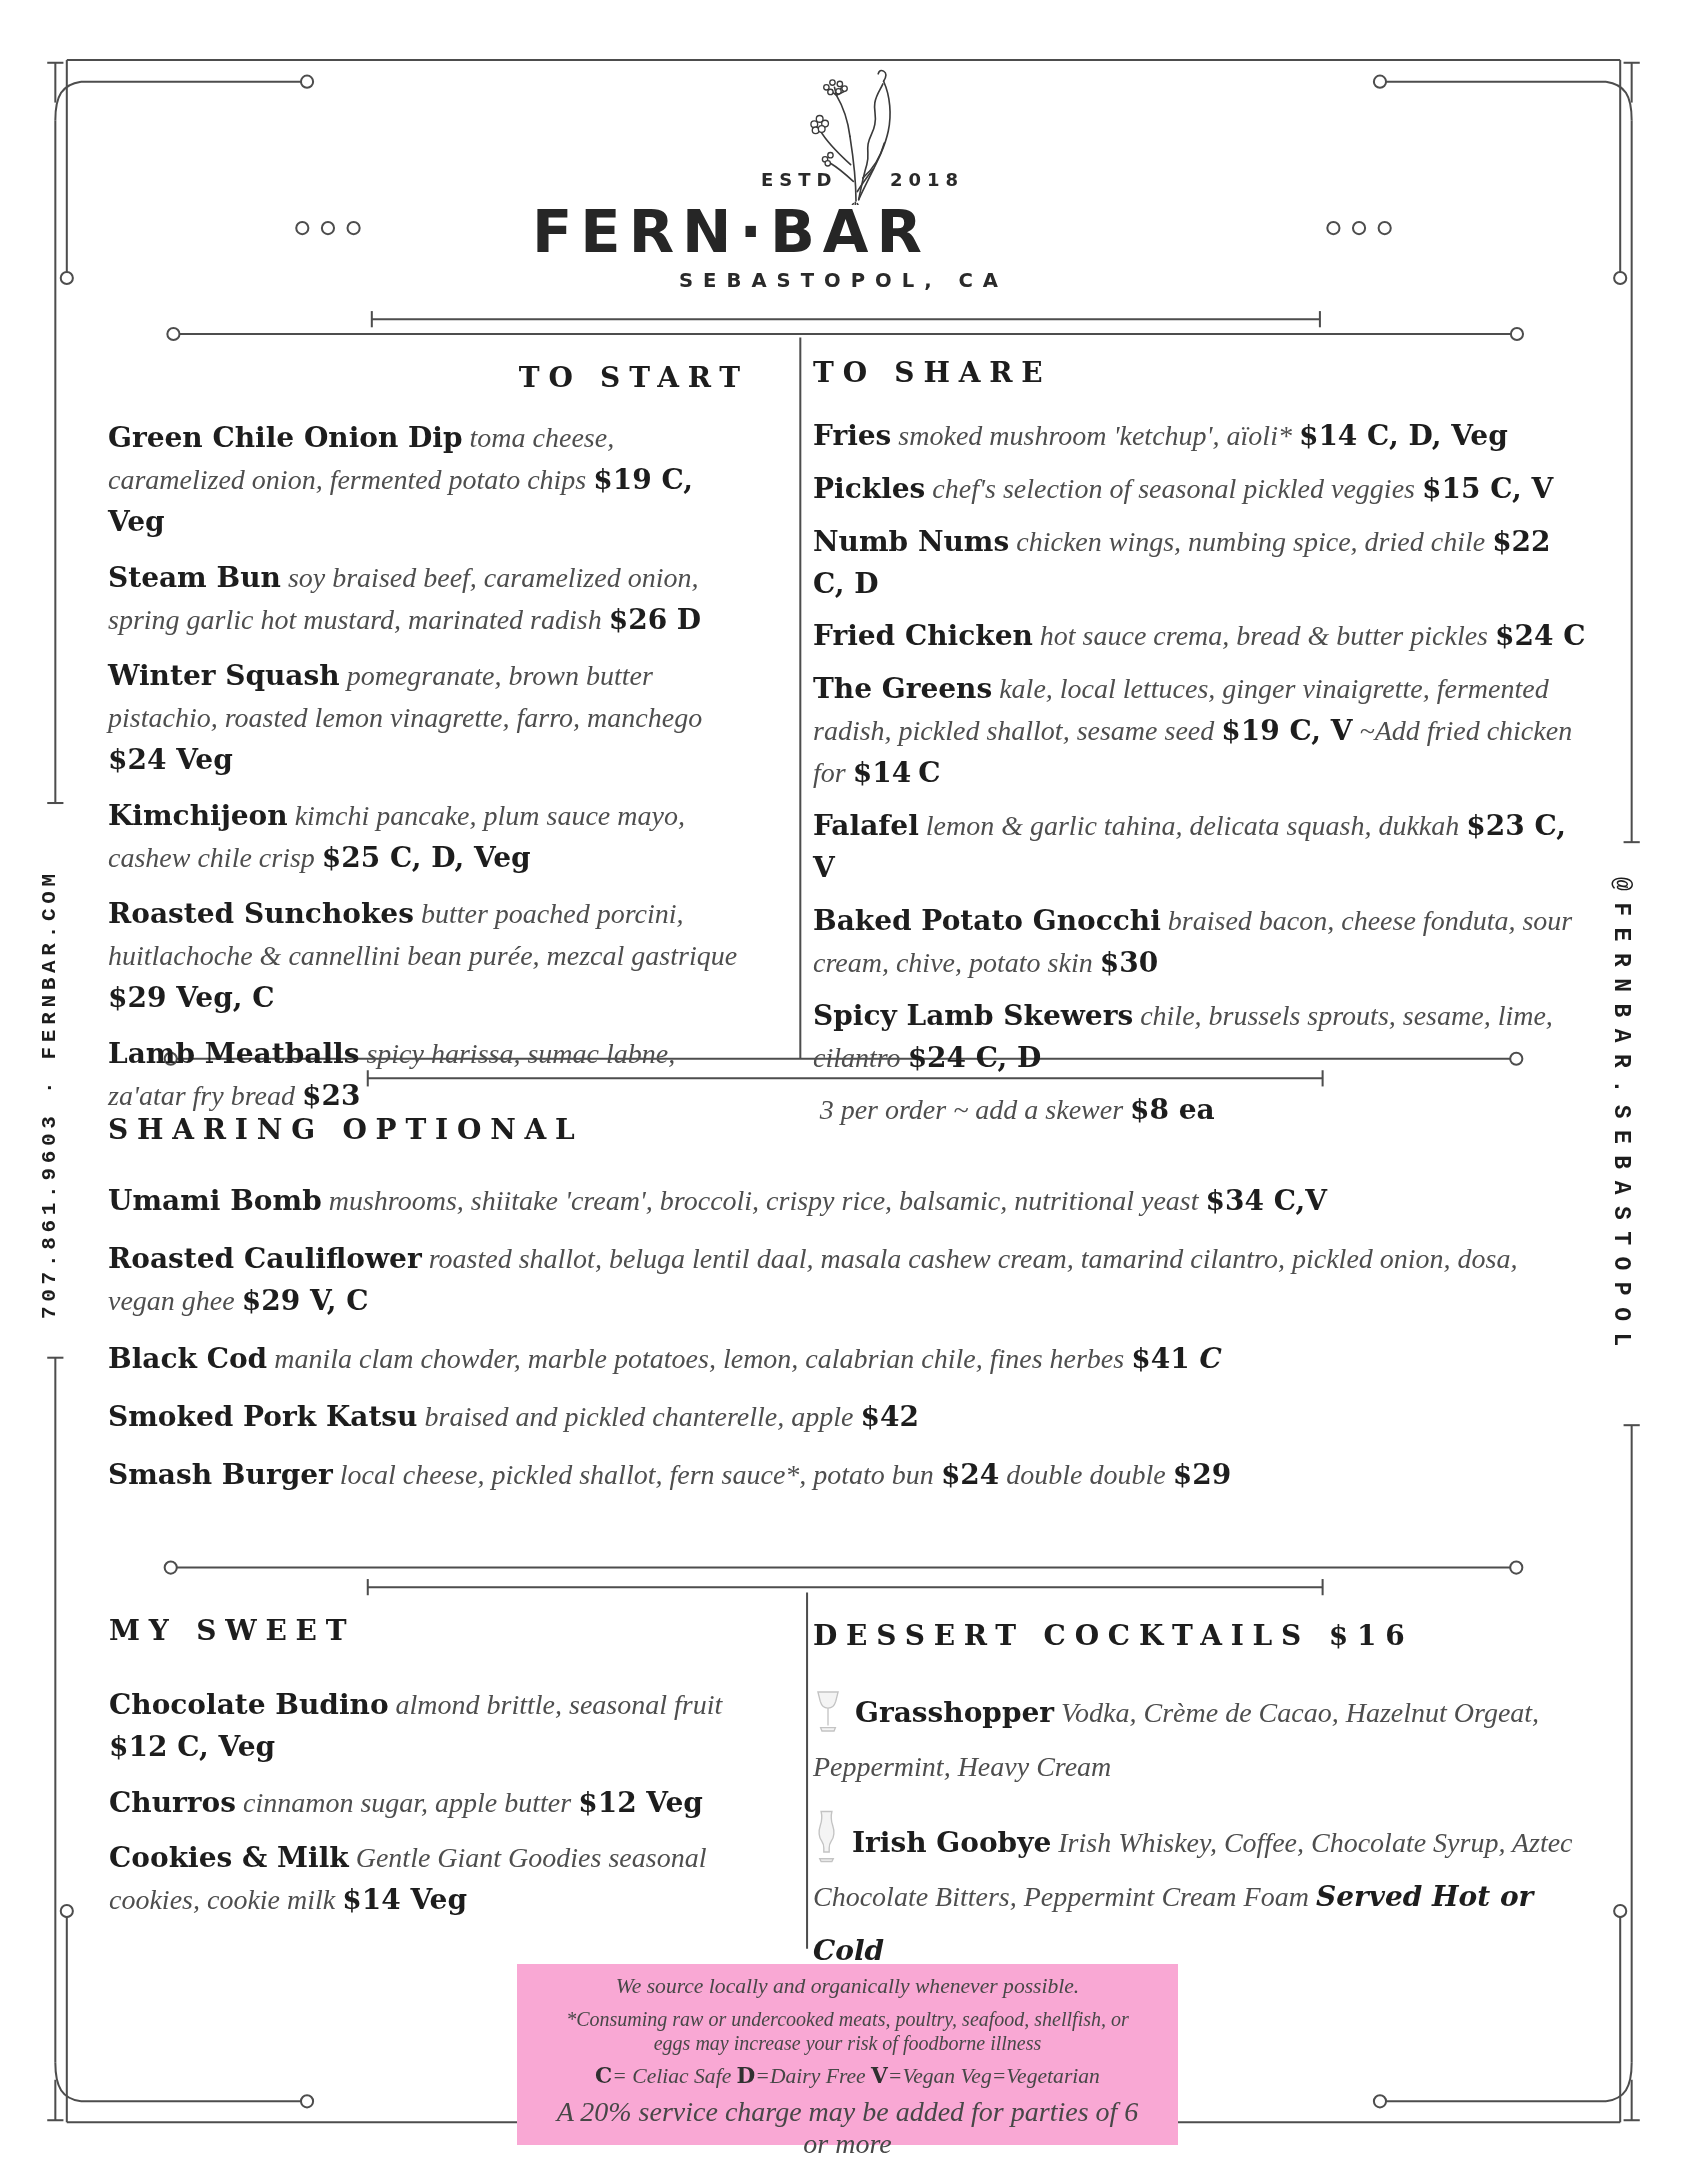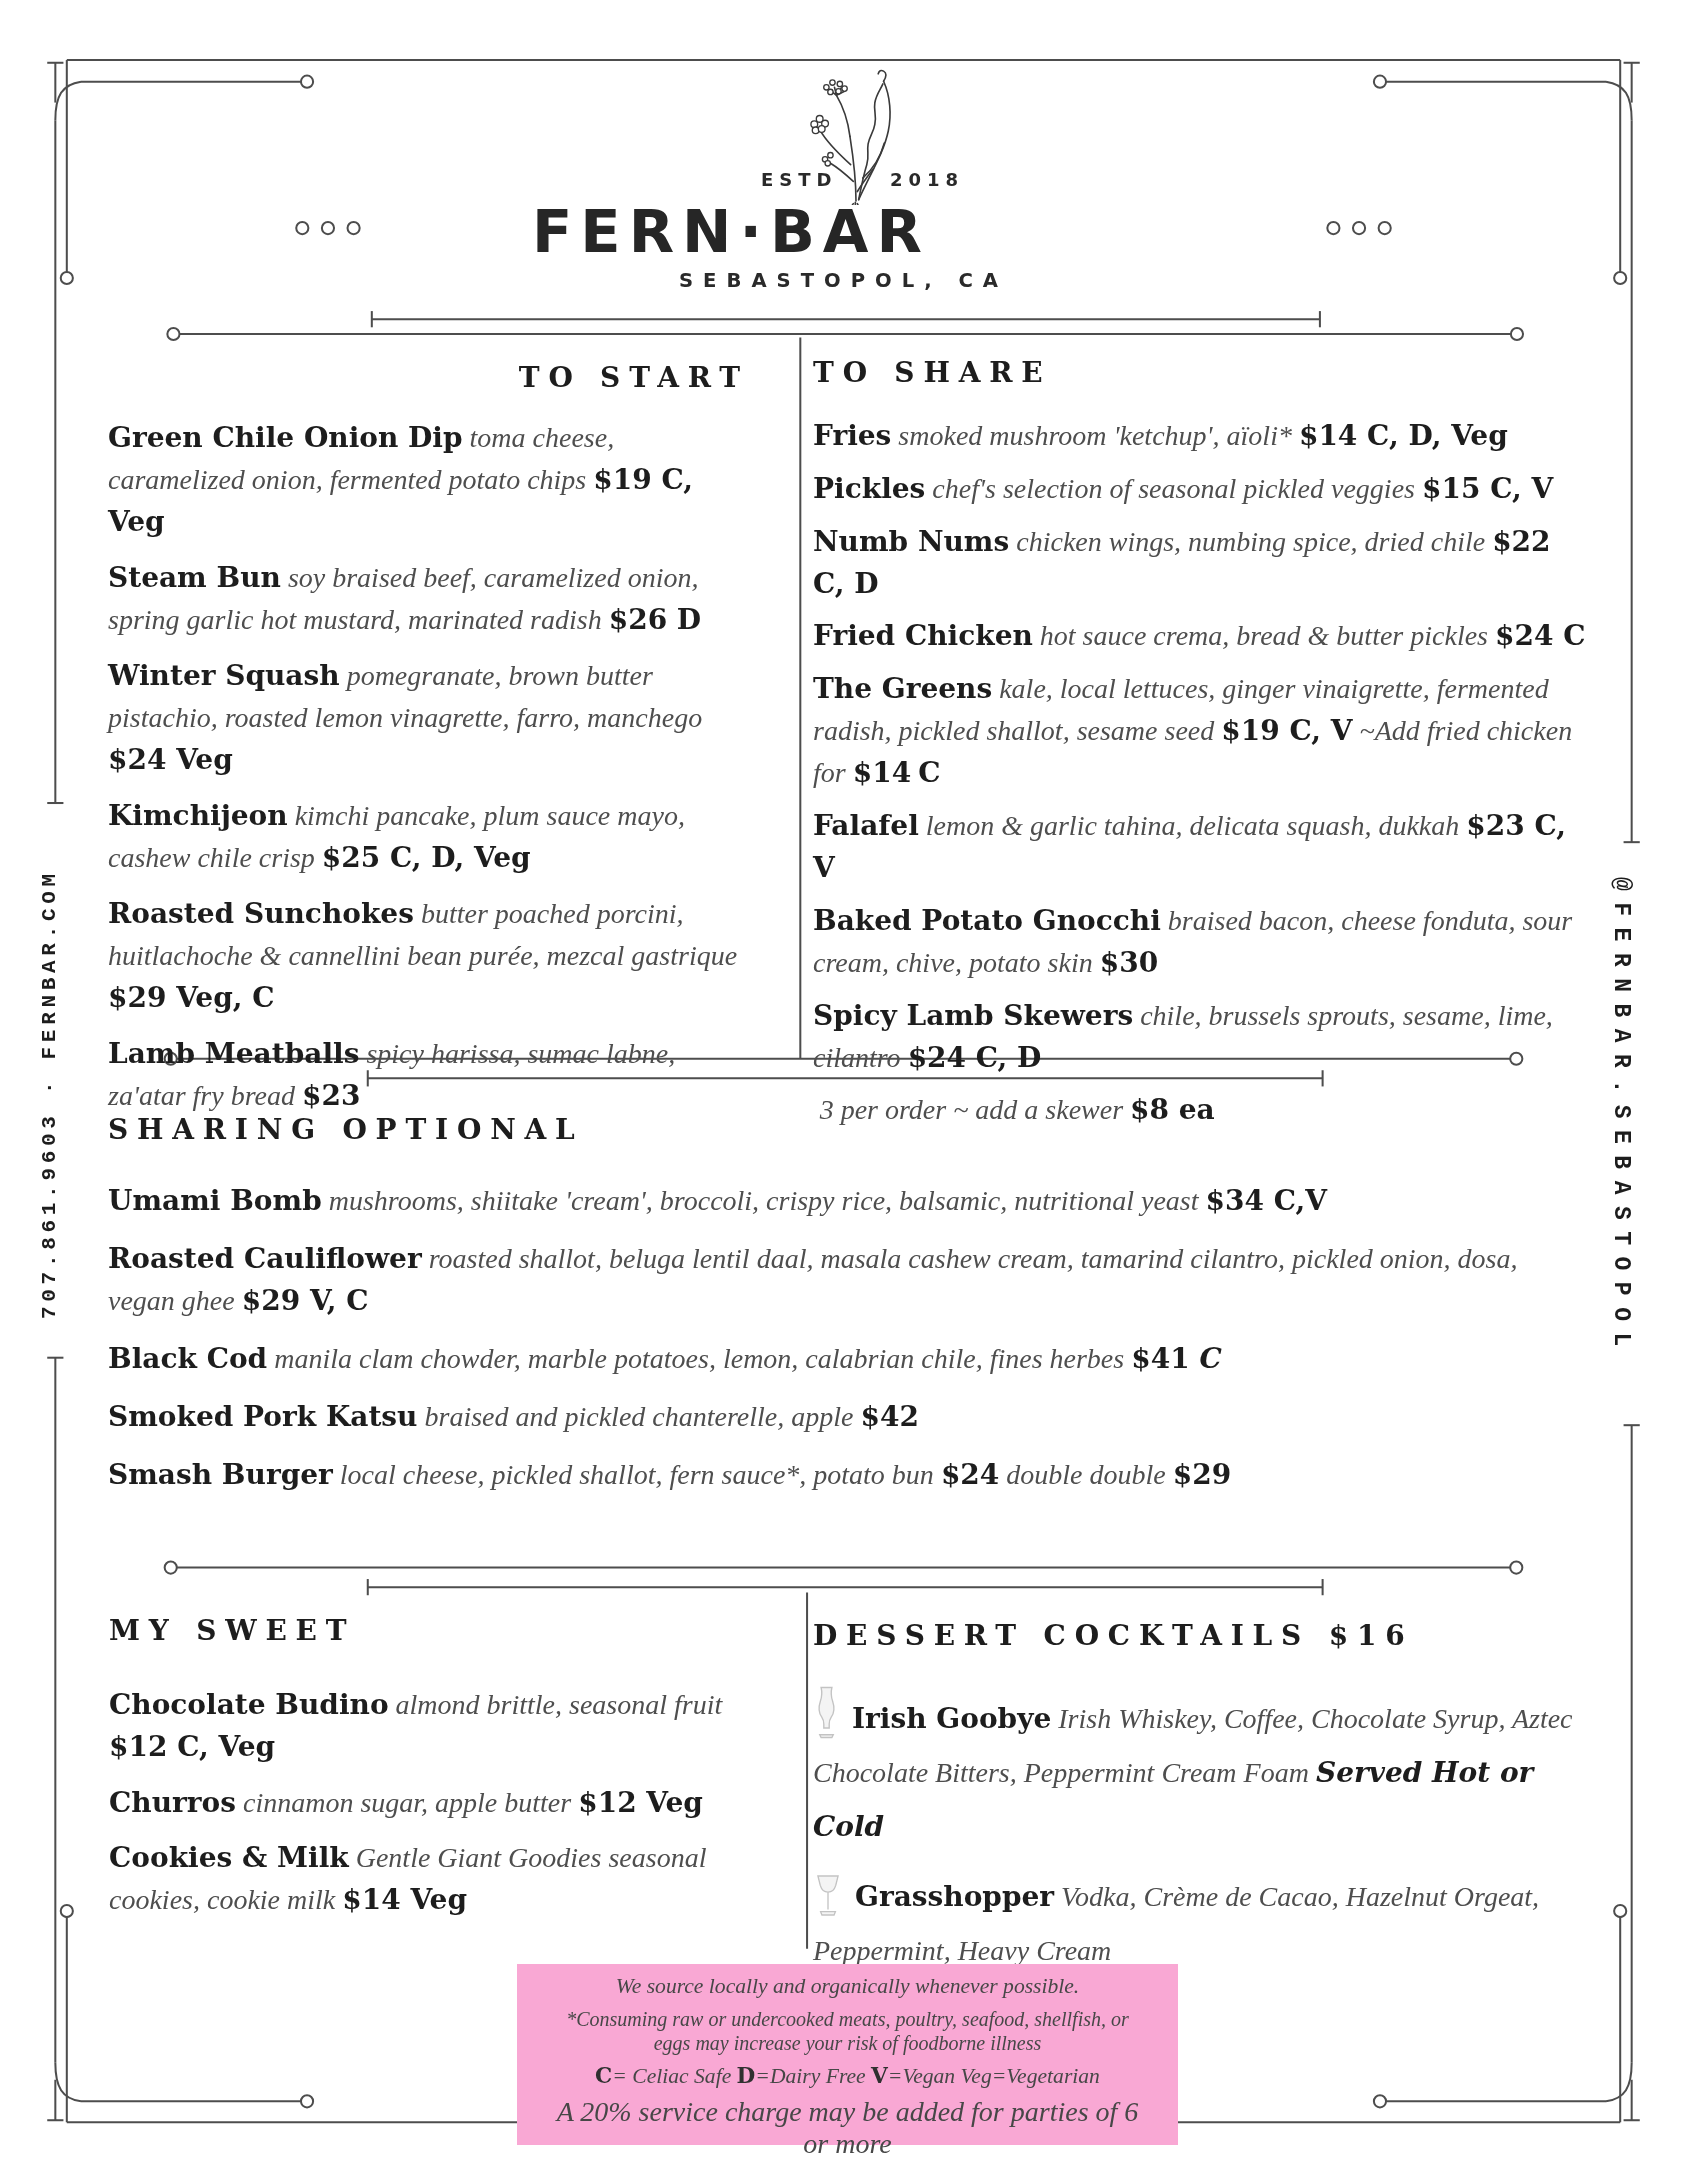--- a/index.html
+++ b/index.html
@@ -232,33 +232,33 @@
     <div>
         <p class="mi"><span class="s-n">Chocolate Budino</span><span class="s-d">  almond brittle, seasonal fruit </span><span class="s-p">$12  C, Veg</span></p>
         <p class="mi"><span class="s-n">Churros</span><span class="s-d">  cinnamon sugar, apple butter  </span><span class="s-p">$12  Veg</span></p>
         <p class="mi"><span class="s-n">Cookies &amp; Milk</span><span class="s-d"> Gentle Giant Goodies seasonal cookies, cookie milk  </span><span class="s-p">$14  Veg</span></p>
       </div>
   </section>
 
   <section id="dessert">
     <h2 class="sec-h">DESSERT COCKTAILS $16</h2>
     <div>
-        <p class="mi"><span class="glass"><svg width="27" height="53" viewBox="0 0 40 78">
-              <g fill="#f4f4f4" stroke="#c3c3c3" stroke-width="2">
-                <path d="M12 2h16c-2 8-1 14 1 20 3 9 3 17-2 24-2 3-3 6-3 10v6h-8v-6c0-4-1-7-3-10-5-7-5-15-2-24 2-6 3-12 1-20z"></path>
-                <path d="M10 72h20l-2 4H12z"></path>
-              </g>
-            </svg></span><span class="s-n">Irish Goobye</span><span class="s-d"> Irish Whiskey, Coffee, Chocolate Syrup, Aztec Chocolate Bitters, Peppermint Cream Foam </span><span class="s-b">Served Hot or Cold</span></p>
         <p class="mi"><span class="glass"><svg width="30" height="43" viewBox="0 0 44 64">
               <g fill="#f4f4f4" stroke="#c3c3c3" stroke-width="2">
                 <path d="M7 3h30l-3.5 14c-2 7-6.5 10-11.5 10s-9.5-3-11.5-10z"></path>
                 <path d="M22 27v26" fill="none"></path>
                 <path d="M11 56h22l-2 5H13z"></path>
               </g>
             </svg></span><span class="s-n">Grasshopper</span><span class="s-d"> Vodka, Crème de Cacao, Hazelnut Orgeat, Peppermint, Heavy Cream</span></p>
+        <p class="mi"><span class="glass"><svg width="27" height="53" viewBox="0 0 40 78">
+              <g fill="#f4f4f4" stroke="#c3c3c3" stroke-width="2">
+                <path d="M12 2h16c-2 8-1 14 1 20 3 9 3 17-2 24-2 3-3 6-3 10v6h-8v-6c0-4-1-7-3-10-5-7-5-15-2-24 2-6 3-12 1-20z"></path>
+                <path d="M10 72h20l-2 4H12z"></path>
+              </g>
+            </svg></span><span class="s-n">Irish Goobye</span><span class="s-d"> Irish Whiskey, Coffee, Chocolate Syrup, Aztec Chocolate Bitters, Peppermint Cream Foam </span><span class="s-b">Served Hot or Cold</span></p>
       </div>
   </section>
 
   <footer class="footbox">
     <div>
         <p class="mi f1"><span class="s-d">We source locally and organically whenever possible.</span></p>
         <p class="mi f3"><span class="s-d">*Consuming raw or undercooked meats, poultry, seafood, shellfish, or eggs may increase your risk of foodborne illness</span></p>
         <p class="mi f2"><span class="s-p">C</span><span class="s-d">= Celiac Safe   </span><span class="s-p">D</span><span class="s-d">=Dairy Free   </span><span class="s-p">V</span><span class="s-d">=Vegan   Veg=Vegetarian</span></p>
         <p class="mi f4"><span class="s-d">A 20% service charge may be added for parties of 6 or more</span></p>
       </div>

